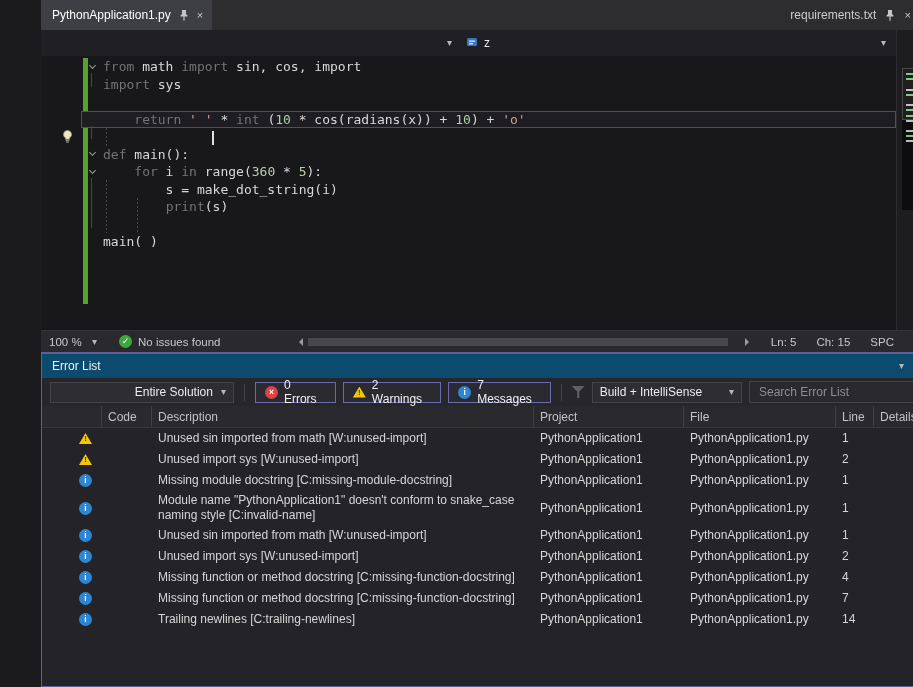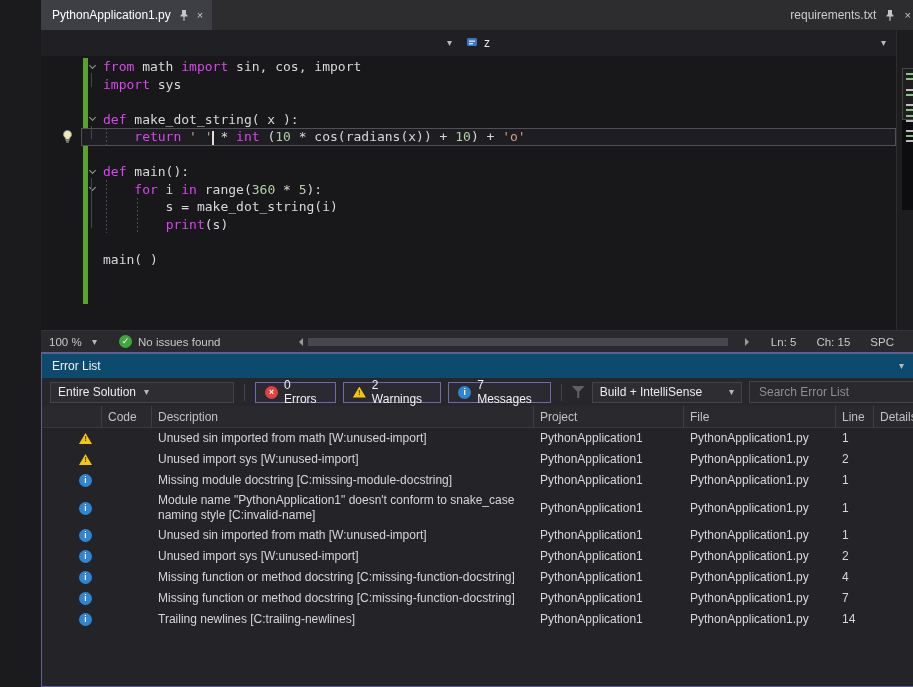--- a/index.html
+++ b/index.html
@@ -31,21 +31,21 @@
   .member-label { color:#e8e8e8; }
 
   
   .editor { flex:1; position:relative; background:#18181b; overflow:hidden; }
   .code-area { margin-left:40px; padding-top:2px; position:relative; }
   .code-line { display:flex; height:17.5px; align-items:center; }
   .code-line.current { outline:1px solid #50505a; outline-offset:-1px; background:#1d1d22; }
   .fold-col { flex:0 0 22px; display:flex; justify-content:center; align-items:center; }
   .fold-glyph { width:5px; height:5px; border-right:1.4px solid #9a9a9a; border-bottom:1.4px solid #9a9a9a; transform:rotate(45deg); margin-top:-3px; }
   .code-text { font-family:"DejaVu Sans Mono", monospace; font-size:13px; white-space:pre; }
-  .t-kw { color:#d946ef; } .t-pl { color:#d8d8d8; } .t-str { color:#d69d85; } .t-num { color:#b5cea8;text-align:center; }
+  .t-kw { color:#737373; } .t-pl { color:#d8d8d8; } .t-str { color:#d69d85; } .t-num { color:#b5cea8;text-align:center; }
   .change-bar { position:absolute; left:42px; top:2px; width:5px; height:246px; background:#5aa22e; }
   .caret { position:absolute; left:171px; top:75px; width:1.5px; height:14px; background:#e0e0e0; }
   .guide { position:absolute; width:1px; background-image:linear-gradient(to bottom,#4a4a55 45%, transparent 45%); background-size:1px 4px; }
   .g1 { left:65px; top:72px; height:18px; } .g2 { left:65px; top:124px; height:53px; } .g3 { left:96px; top:142px; height:35px; }
   .fold-line { position:absolute; left:50px; width:1px; background:#45454d; }
   .f1 { top:17px; height:14px; } .f2 { top:70px; height:13px; } .f3 { top:122px; height:50px; }
   .lightbulb { position:absolute; left:19px; top:73px; }
 
   
   .right-strip { flex:0 0 58px; background:#1d1d20; border-left:1px solid #2c2c31; display:flex; flex-direction:column; align-items:center; }
@@ -70,21 +70,21 @@
   .status-right span { padding:0 10px; }
 
   
   .panel { flex:1; background:#242428; border:1px solid #5f5f94; border-top:2px solid #5f5f94; display:flex; flex-direction:column; min-height:0; }
   .panel-titlebar { height:24px; flex:0 0 24px; background:#0c4a6e; display:flex; align-items:center; padding:0 8px 0 10px; }
   .panel-title { color:#f0f0f0; }
   .panel-title-icons { margin-left:auto; display:flex; align-items:center; gap:12px; color:#cccccc; }
 
   .toolbar { height:28px; flex:0 0 28px; display:flex; align-items:center; padding:0 8px; gap:7px; background:#26262b; }
   .combo { height:21px; background:#2d2d32; border:1px solid #434348; display:flex; align-items:center; padding:0 7px; gap:8px; color:#ececec; }
-  .combo.scope { width:186px; justify-content:flex-start; }
+  .combo.scope { width:186px; justify-content:flex-end; }
   .combo.source { width:152px; justify-content:space-between; }
   .chev { color:#b8b8b8; font-size:10px; line-height:10px; }
   .tbtn { height:21px; border:1px solid #6a6aad; background:#2a2a30; display:flex; align-items:center; gap:6px; padding:0 9px; color:#f2f2f2; }
   .tsep { width:1px; height:17px; background:#45454b; margin:0 3px; }
   .icon-error { width:13px; height:13px; border-radius:50%; background:#e04141; color:#fff; font-size:8.5px; font-weight:700; line-height:13px; text-align:center; flex:0 0 13px; }
   .icon-warning { display:inline-flex; width:13px; height:11px; background:#f3c50f; clip-path:polygon(50% 0,100% 100%,0 100%); align-items:flex-end; justify-content:center; color:#4d3c00; font-size:8px; font-weight:700; line-height:10px; flex:0 0 13px; }
   .icon-info { width:13px; height:13px; border-radius:50%; background:#2e86d2; color:#fff; font-size:8.5px; font-weight:700; line-height:13px; text-align:center; flex:0 0 13px; }
   .icon-funnel { width:13px; height:12px; background:#9a9a9a; clip-path:polygon(0 0,100% 0,58% 48%,58% 100%,42% 100%,42% 48%); opacity:.5; }
   .searchbox { margin-left:auto; width:196px; height:22px; background:#2a2a2e; border:1px solid #434348; display:flex; align-items:center; padding:0 7px; gap:7px; }
   .searchbox input { flex:1; min-width:0; background:transparent; border:none; outline:none; color:#bbbbbb; font-size:12px; font-family:"Liberation Sans", sans-serif; }
@@ -164,26 +164,20 @@
               </span>
               <span class="code-text"><span class="t-kw">from</span><span class="t-pl"> math </span><span class="t-kw">import</span><span class="t-pl"> sin, cos, import</span></span>
             </div>
             <div class="code-line">
               <span class="fold-col"></span>
               <span class="code-text"><span class="t-kw">import</span><span class="t-pl"> sys</span></span>
             </div>
             <div class="code-line">
               <span class="fold-col"></span>
               <span class="code-text"></span>
-            </div>
-            <div class="code-line">
-              <span class="fold-col">
-                <span class="fold-glyph"></span>
-              </span>
-              <span class="code-text"><span class="t-kw">def</span><span class="t-pl"> make_dot_string( x ):</span></span>
             </div>
             <div class="code-line current">
               <span class="fold-col"></span>
               <span class="code-text"><span class="t-pl">    </span><span class="t-kw">return</span><span class="t-pl"> </span><span class="t-str">' '</span><span class="t-pl"> * </span><span class="t-kw">int</span><span class="t-pl"> (</span><span class="t-num">10</span><span class="t-pl"> * cos(radians(x)) + </span><span class="t-num">10</span><span class="t-pl">) + </span><span class="t-str">'o'</span></span>
             </div>
             <div class="code-line">
               <span class="fold-col"></span>
               <span class="code-text"></span>
             </div>
             <div class="code-line">

